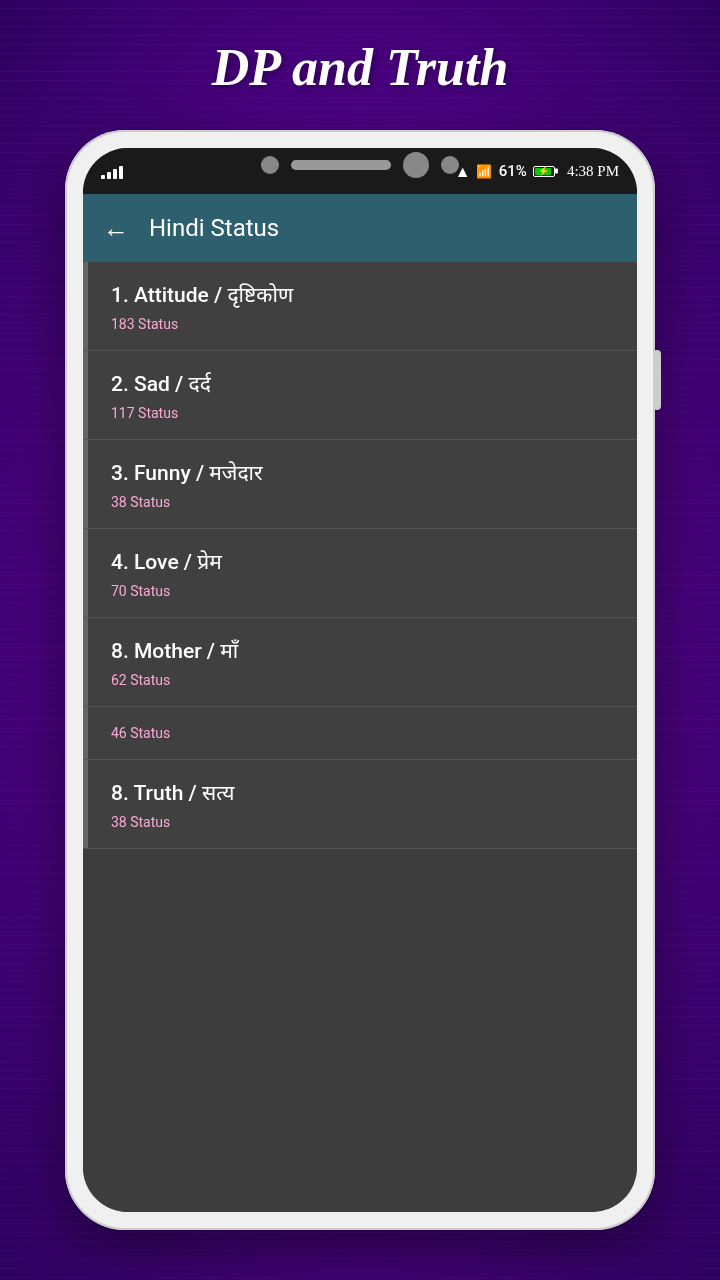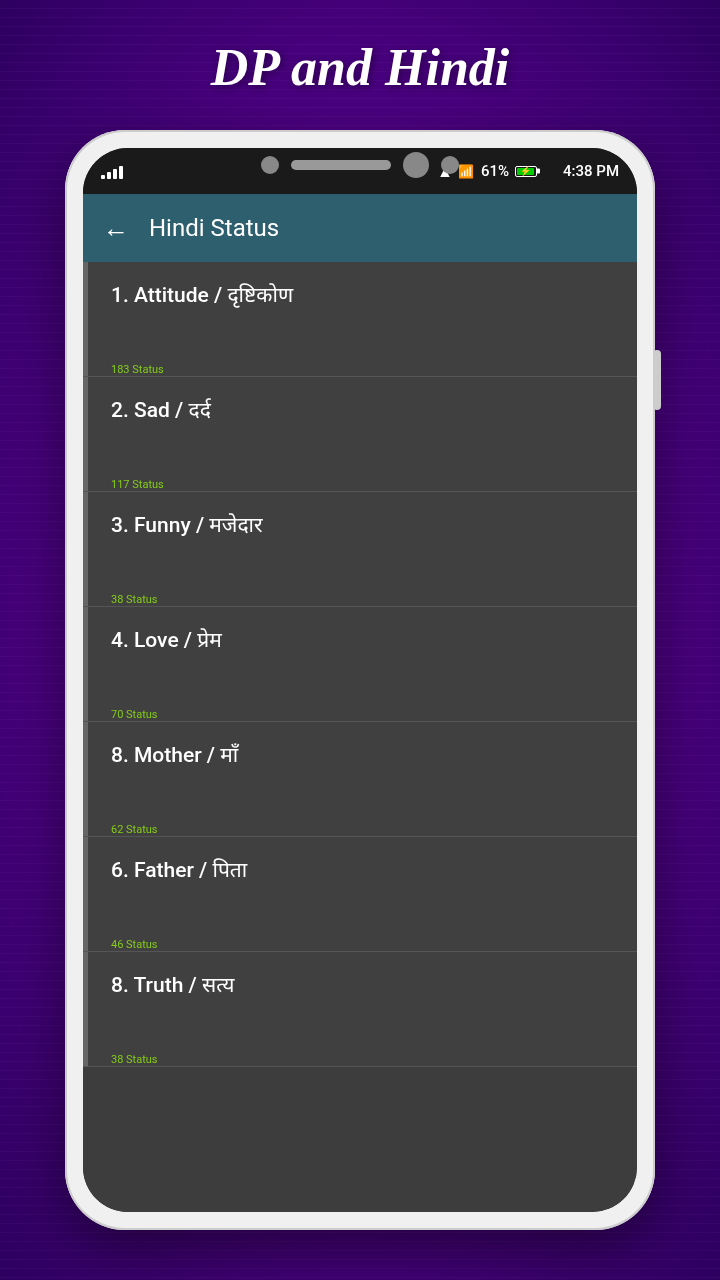--- a/index.html
+++ b/index.html
@@ -242,24 +242,24 @@
     
     .list-content {
       flex: 1;
       overflow-y: auto;
       background: #3d3d3d;
     }
 
     .list-item {
       background: #404040;
       border-bottom: 1px solid #555;
-      padding: 18px 20px 0 28px;
+      padding: 18px 20px 18px 28px;
       display: flex;
       flex-direction: column;
-      gap: 22px;
+      gap: 8px;
       cursor: pointer;
       position: relative;
     }
 
     .list-item::before {
       content: '';
       position: absolute;
       left: 0;
       top: 0;
       bottom: 0;
@@ -267,40 +267,39 @@
       background: #666;
     }
 
     .list-item-title {
       color: white;
       font-size: 21px;
       font-weight: 500;
     }
 
     .list-item-subtitle {
-      color: #84cc16;
-      font-size: 11px;
-      margin-top: 33px;
+      color: #f9a8d4;
+      font-size: 14px;
     }
 
     
     .list-content::-webkit-scrollbar {
       width: 4px;
     }
     .list-content::-webkit-scrollbar-track {
       background: #333;
     }
     .list-content::-webkit-scrollbar-thumb {
       background: #777;
     }
   </style>
 </head>
 <body>
 
-<div class="app-title">DP and Hindi</div>
+<div class="app-title">DP and Truth</div>
 
 <div class="phone-wrapper">
   <div class="phone-shell">
 
     <div class="phone-top-bar">
       <div class="phone-dot"></div>
       <div class="phone-speaker"></div>
       <div class="phone-dot-large"></div>
       <div class="phone-dot"></div>
     </div>
@@ -323,21 +322,21 @@
           <div class="signal-group">
             <span style="color:white; font-size:13px;">📶</span>
           </div>
           <span style="color:white; font-size:15px;">61%</span>
           <div class="battery-container">
             <div class="battery-icon">
               <div class="battery-fill"></div>
               <span class="battery-bolt">⚡</span>
             </div>
           </div>
-          <span style="color:white; font-size:15px; font-weight:500; margin-left:20px;">4:38 PM</span>
+          <span style="color:white; font-size:15px; font-weight:500; margin-left:6px;font-family:Liberation Serif, serif;">4:38 PM</span>
         </div>
       </div>
 
       <div class="app-bar">
         <span class="back-arrow">←</span>
         <span class="app-bar-title">Hindi Status</span>
       </div>
 
       <div class="list-content" id="list-container">
       <div class="list-item">
@@ -354,21 +353,20 @@
           </div>
           <div class="list-item">
             <div class="list-item-title">4. Love / प्रेम</div>
             <div class="list-item-subtitle">70 Status</div>
           </div>
           <div class="list-item">
             <div class="list-item-title">8. Mother / माँ</div>
             <div class="list-item-subtitle">62 Status</div>
           </div>
           <div class="list-item">
-            <div class="list-item-title">6. Father / पिता</div>
             <div class="list-item-subtitle">46 Status</div>
           </div>
           <div class="list-item">
             <div class="list-item-title">8. Truth / सत्य</div>
             <div class="list-item-subtitle">38 Status</div>
           </div>
         </div>
 
     </div>
   </div>

